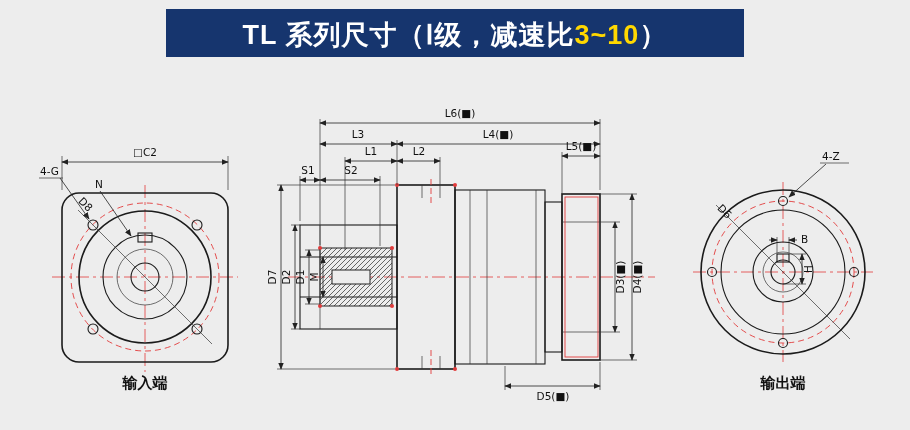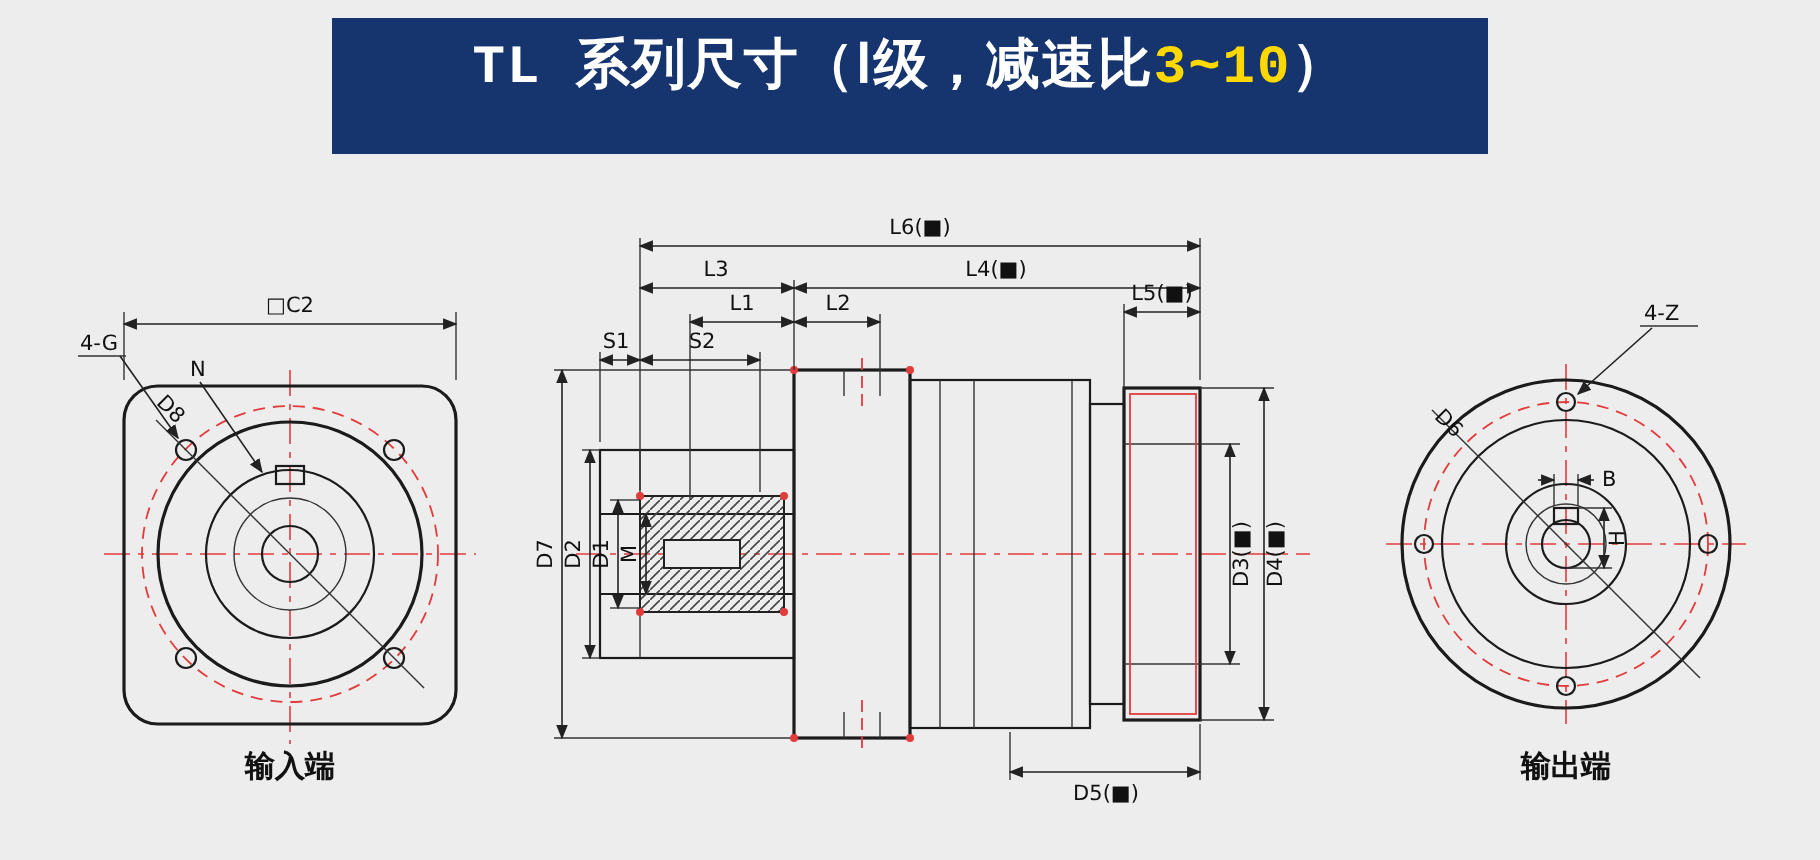--- a/index.html
+++ b/index.html
@@ -2,25 +2,25 @@
 <html><head>
 <meta charset="utf-8">
 <style>
   html,body{margin:0;padding:0;}
   body{
     width:910px;height:430px;overflow:hidden;
     background:#ededed;
     font-family:"DejaVu Sans","Liberation Sans",sans-serif;
   }
   .banner{
-    width:578px;height:68px;margin:9px auto 0;
+    width:578px;height:48px;margin:9px auto 0;
     background:#16356e;
     color:#ffffff;text-align:center;line-height:52px;
     font-weight:bold;font-size:27px;letter-spacing:1px;
-    font-family:Liberation Mono, monospace;
+    font-family:Liberation Sans, sans-serif;
   }
   .banner .hl{color:#ffd800;}
   .drawing-wrap{position:absolute;left:0;top:90px;width:910px;height:340px;}
   
   .oline{fill:none;stroke:#1b1b1b;stroke-width:1.6;}
   .mline{fill:none;stroke:#1b1b1b;stroke-width:1.1;}
   .thin{fill:none;stroke:#333;stroke-width:0.7;}
   .dim{fill:none;stroke:#222;stroke-width:0.8;}
   .cl{fill:none;stroke:#e23b3b;stroke-width:0.8;stroke-dasharray:13 4 3 4;}
   .bc{fill:none;stroke:#e23b3b;stroke-width:0.9;stroke-dasharray:6 4;}

